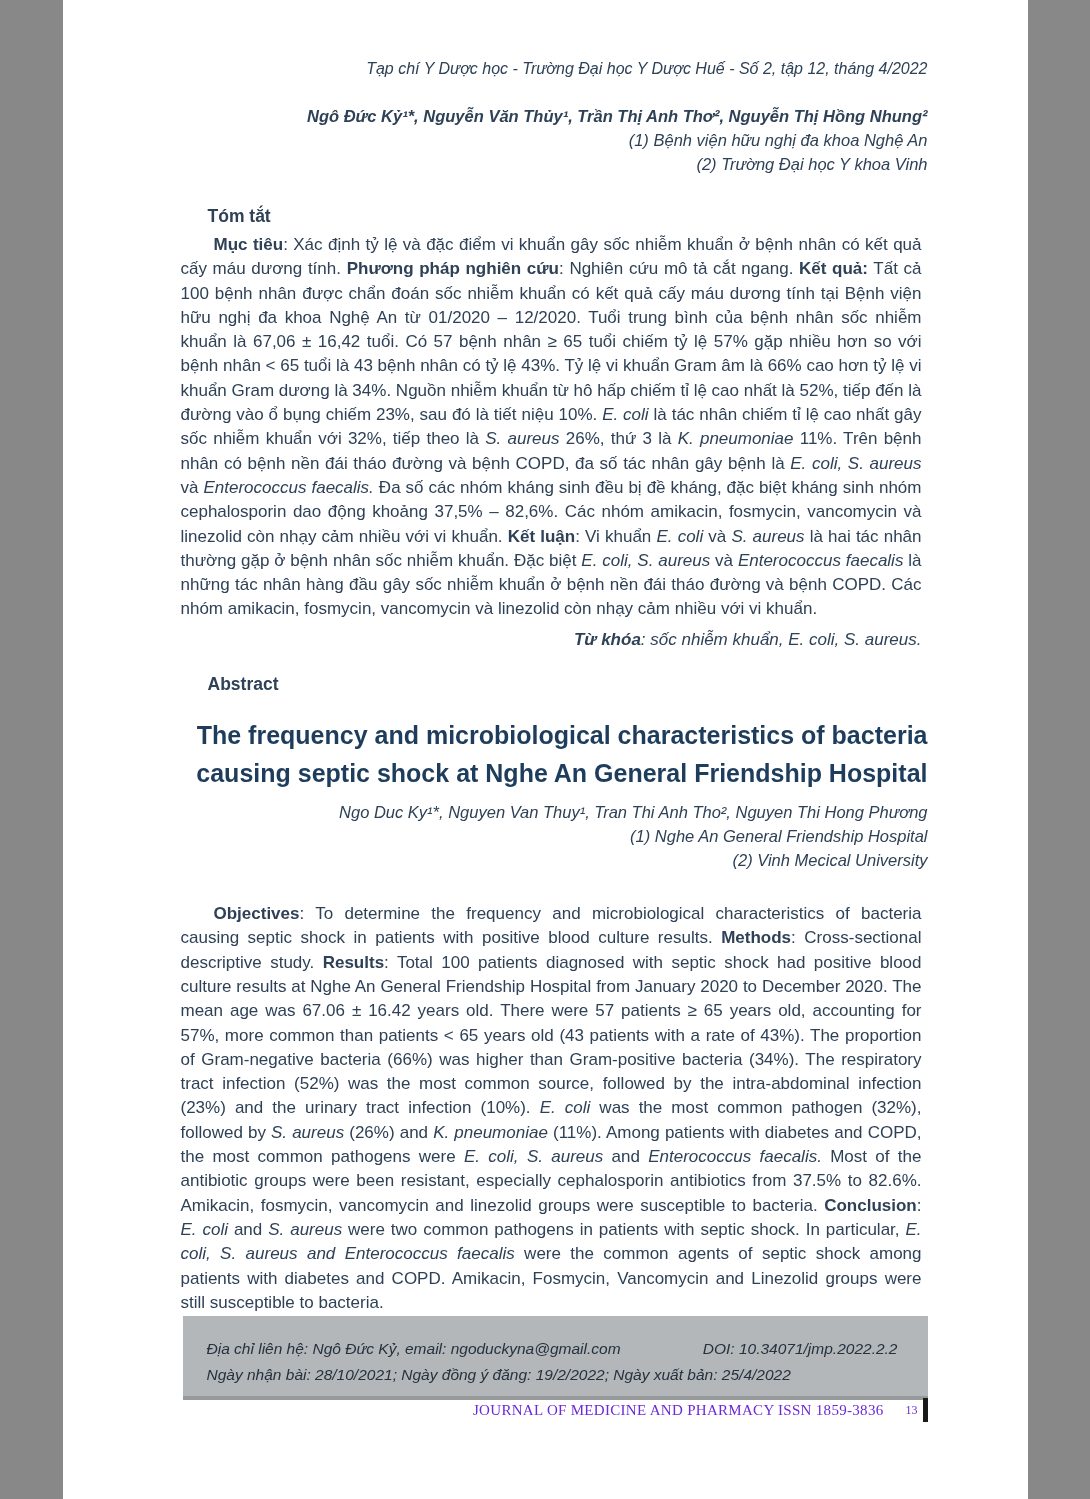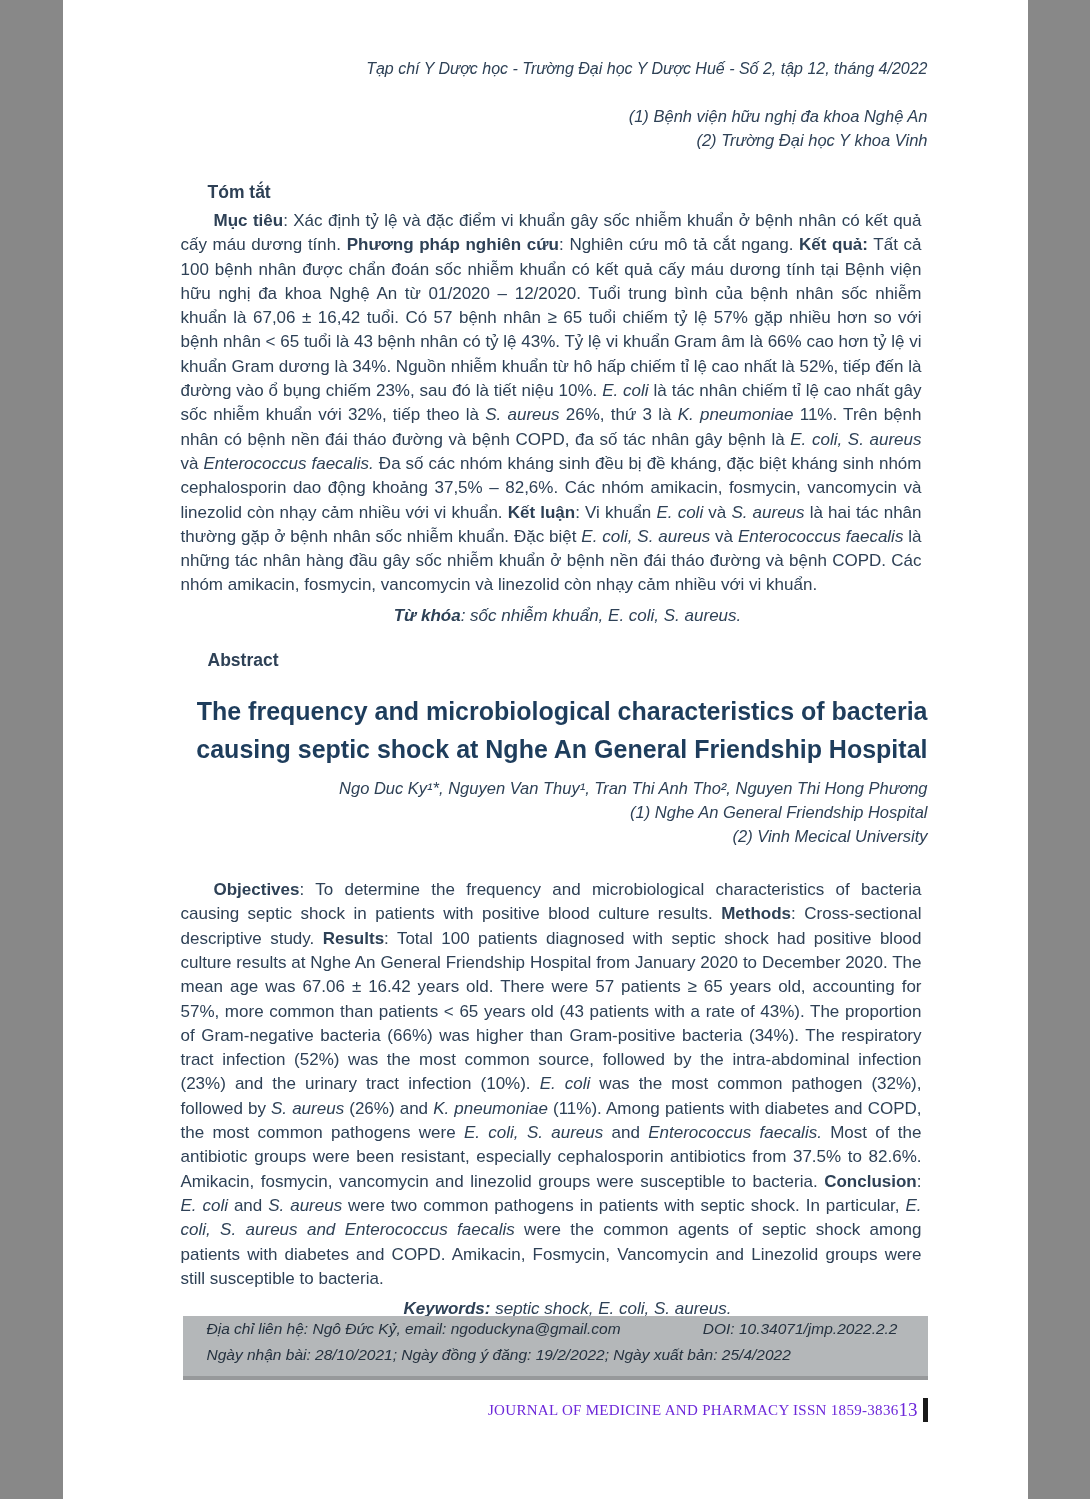--- a/index.html
+++ b/index.html
@@ -55,67 +55,68 @@
     margin: 22px 0 4px 0;
     text-indent: 33px;
   }
   .body-par {
     margin: 6px;
     font-size: 17px;
     line-height: 24.3px;
     text-align: justify;
     text-indent: 33px;
   }
-  .keywords { text-align: center; }
+  .keywords { text-align: right; }
   .title-en { margin-top: 22px; text-align: right; }
   .abstract-en { margin-top: 30px; }
 
   .contact-box {
     position: absolute;
     left: 120px;
     right: 100px;
     top: 1316px;
     background: var(--footer-bg);
     border-bottom: 4px solid var(--footer-border);
-    padding: 0 30px 8px 24px;
+    padding: 20px 30px 8px 24px;
     font-style: italic;
     font-size: 15.5px;
     line-height: 26px;
     color: #24313f;
   }
   .contact-row { display: flex; justify-content: space-between; }
 
   .page-footer {
     position: absolute;
     right: 100px;
     top: 1398px;
     display: flex;
     align-items: center;
     font-family: "Liberation Serif", serif;
     color: #6d28d9;
   }
   .journal-name { font-size: 15px; letter-spacing: 0.3px; }
-  .page-num { font-size: 19px; }
+  .page-num { font-size: 12px; margin-left: 22px; }
   .page-bar {
     display: inline-block;
     width: 5px;
     height: 24px;
     background: var(--bar);
     margin-left: 5px;
   }
 </style>
 </head>
 <body>
 
 <div class="page">
 
   <div class="journal-header">Tạp chí Y Dược học - Trường Đại học Y Dược Huế - Số 2, tập 12, tháng 4/2022</div>
 
 
   <div class="byline">
+    <div class="authors">Ngô Đức Kỷ¹*, Nguyễn Văn Thủy¹, Trần Thị Anh Thơ², Nguyễn Thị Hồng Nhung²</div>
     <div class="affil">(1) Bệnh viện hữu nghị đa khoa Nghệ An</div>
     <div class="affil">(2) Trường Đại học Y khoa Vinh</div>
   </div>
 
   <div class="section-heading" style="margin-top:30px;">Tóm tắt</div>
 
   <p class="body-par"><span class="b">Mục tiêu</span><span>: Xác định tỷ lệ và đặc điểm vi khuẩn gây sốc nhiễm khuẩn ở bệnh nhân có kết quả cấy máu dương tính. </span><span class="b">Phương pháp nghiên cứu</span><span>: Nghiên cứu mô tả cắt ngang. </span><span class="b">Kết quả:</span><span> Tất cả 100 bệnh nhân được chẩn đoán sốc nhiễm khuẩn có kết quả cấy máu dương tính tại Bệnh viện hữu nghị đa khoa Nghệ An từ 01/2020 – 12/2020. Tuổi trung bình của bệnh nhân sốc nhiễm khuẩn là 67,06 ± 16,42 tuổi. Có 57 bệnh nhân ≥ 65 tuổi chiếm tỷ lệ 57% gặp nhiều hơn so với bệnh nhân &lt; 65 tuổi là 43 bệnh nhân có tỷ lệ 43%. Tỷ lệ vi khuẩn Gram âm là 66% cao hơn tỷ lệ vi khuẩn Gram dương là 34%. Nguồn nhiễm khuẩn từ hô hấp chiếm tỉ lệ cao nhất là 52%, tiếp đến là đường vào ổ bụng chiếm 23%, sau đó là tiết niệu 10%. </span><span class="i">E. coli</span><span> là tác nhân chiếm tỉ lệ cao nhất gây sốc nhiễm khuẩn với 32%, tiếp theo là </span><span class="i">S. aureus</span><span> 26%, thứ 3 là </span><span class="i">K. pneumoniae</span><span> 11%. Trên bệnh nhân có bệnh nền đái tháo đường và bệnh COPD, đa số tác nhân gây bệnh là </span><span class="i">E. coli, S. aureus</span><span> và </span><span class="i">Enterococcus faecalis.</span><span> Đa số các nhóm kháng sinh đều bị đề kháng, đặc biệt kháng sinh nhóm cephalosporin dao động khoảng 37,5% – 82,6%. Các nhóm amikacin, fosmycin, vancomycin và linezolid còn nhạy cảm nhiều với vi khuẩn. </span><span class="b">Kết luận</span><span>: Vi khuẩn </span><span class="i">E. coli</span><span> và </span><span class="i">S. aureus</span><span> là hai tác nhân thường gặp ở bệnh nhân sốc nhiễm khuẩn. Đặc biệt </span><span class="i">E. coli, S. aureus</span><span> và </span><span class="i">Enterococcus faecalis</span><span> là những tác nhân hàng đầu gây sốc nhiễm khuẩn ở bệnh nền đái tháo đường và bệnh COPD. Các nhóm amikacin, fosmycin, vancomycin và linezolid còn nhạy cảm nhiều với vi khuẩn.</span></p>
 
   <p class="body-par keywords"><span class="b i">Từ khóa</span><span class="i">: sốc nhiễm khuẩn, E. coli, S. aureus.</span></p>
 

